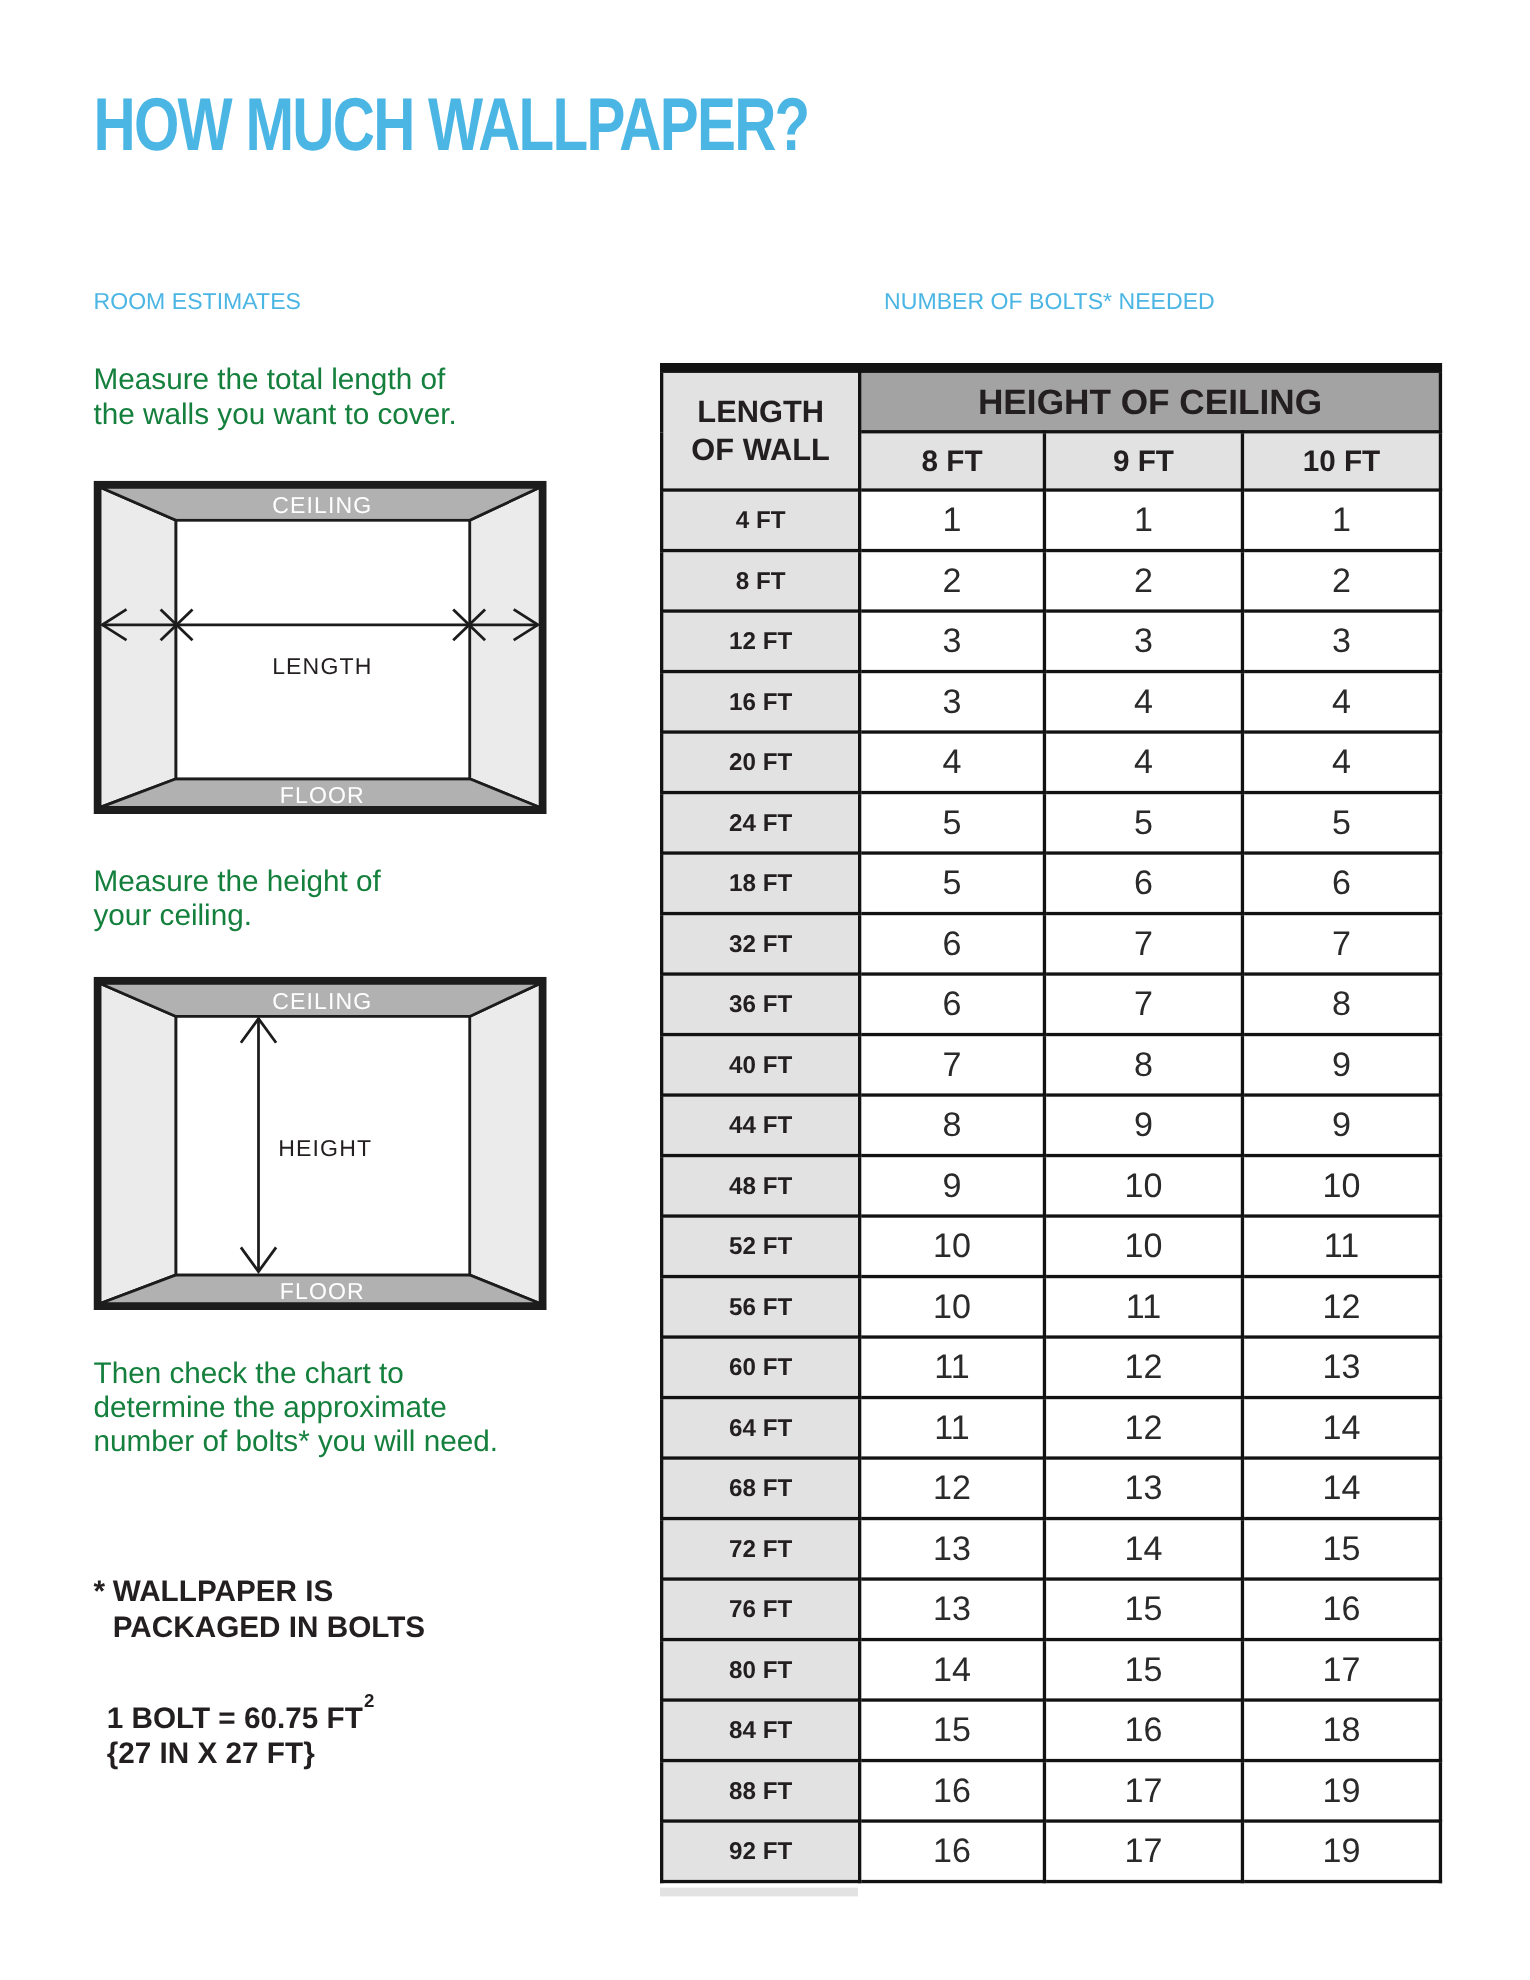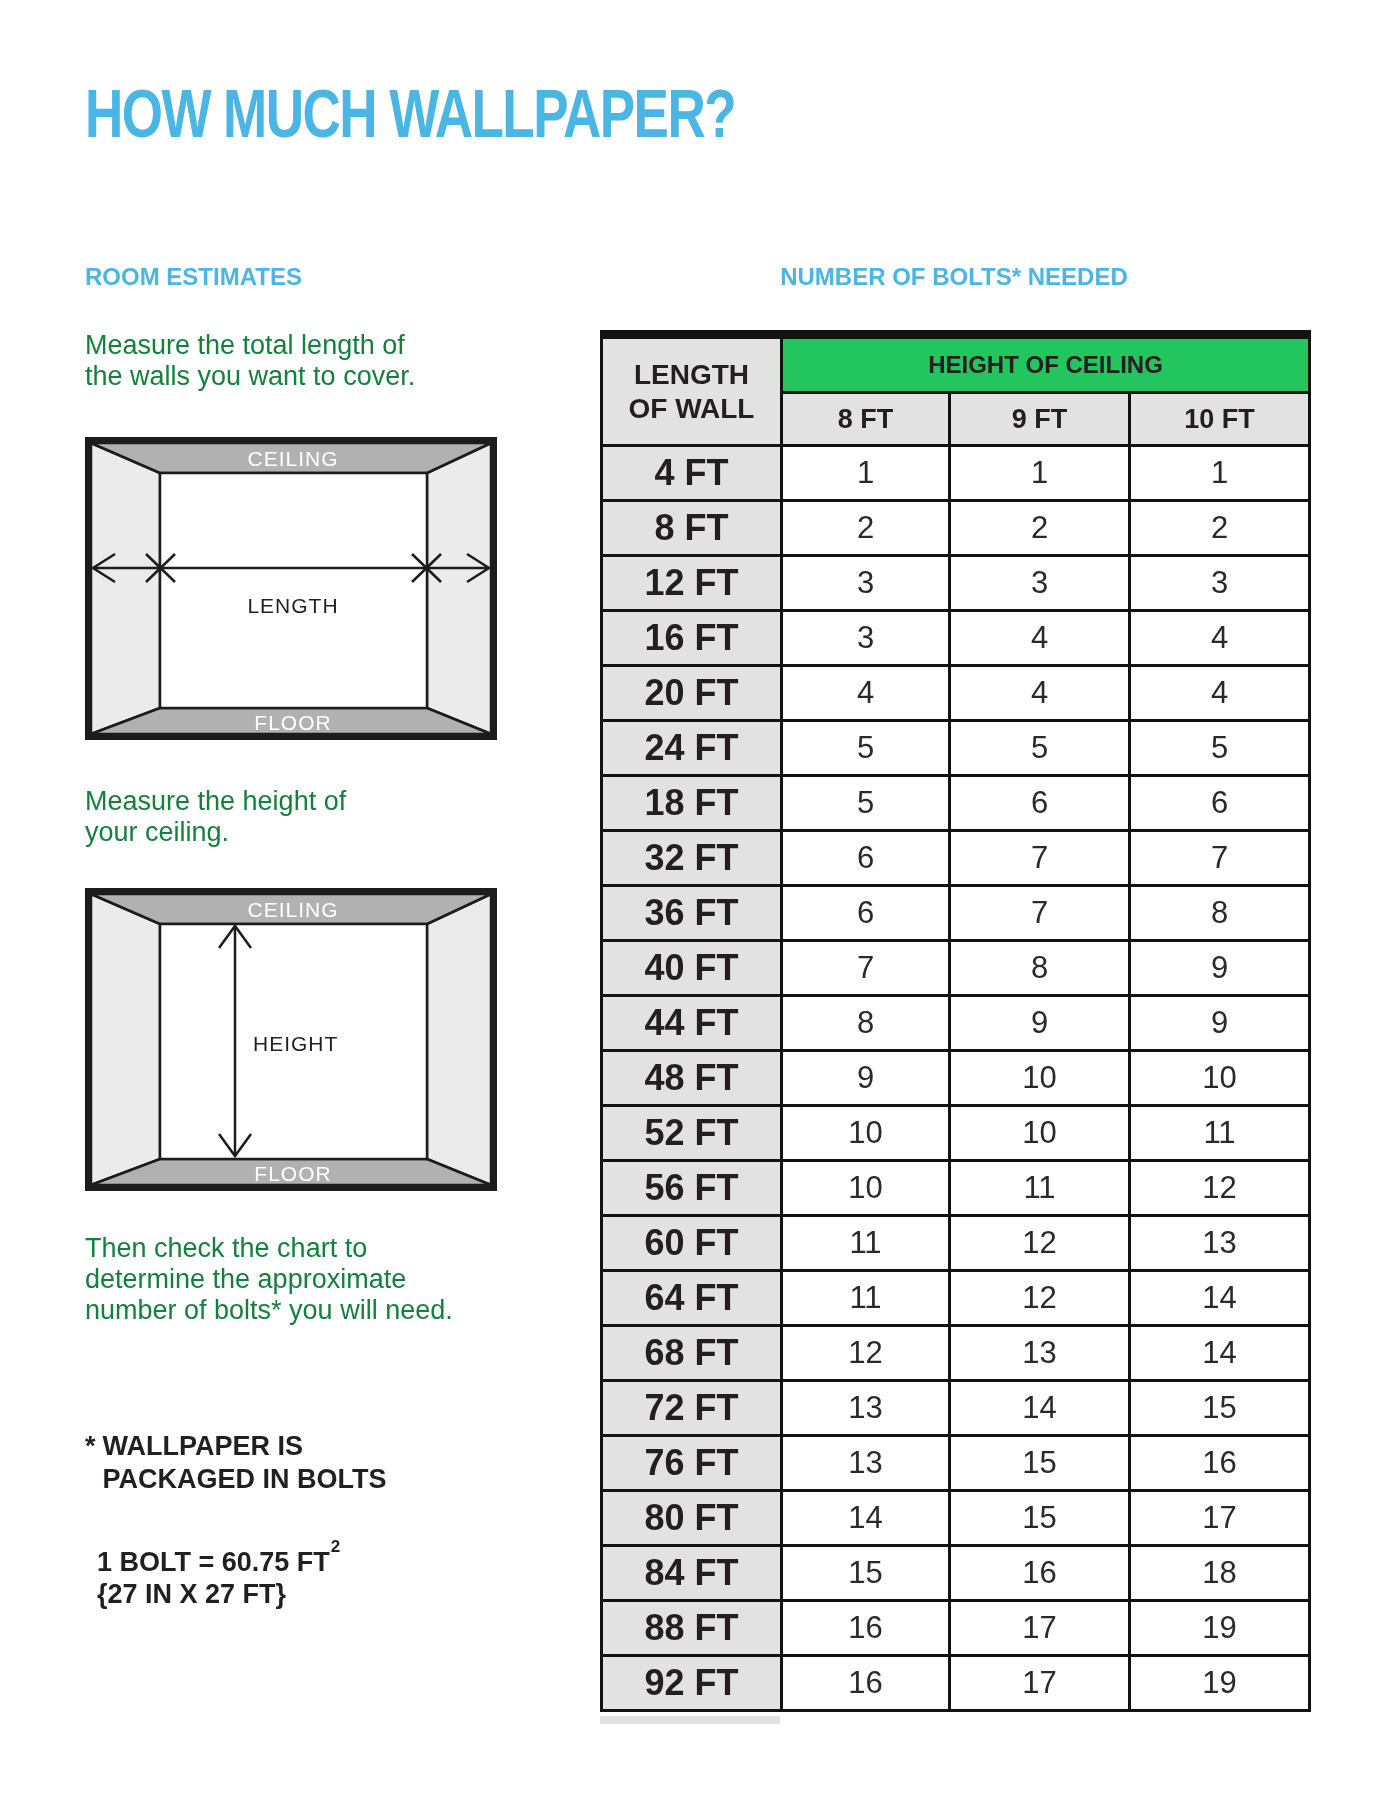--- a/index.html
+++ b/index.html
@@ -3,21 +3,21 @@
 <meta charset="utf-8">
 <style>
   html,body{margin:0;padding:0;background:#ffffff;}
   body{width:1391px;height:1800px;position:relative;font-family:"Liberation Sans","DejaVu Sans",sans-serif;color:#231f20;}
   .page{position:absolute;inset:0;width:1342px;height:1800px;background:#fff;overflow:hidden;}
 
   .title{position:absolute;left:85px;top:79px;margin:0;font-size:68px;font-weight:bold;
          letter-spacing:-2px;color:var(--accent,#4bb6e4);white-space:nowrap;
          transform:scaleX(0.78);transform-origin:left top;line-height:68px;}
 
-  .blue-h{position:absolute;margin:0;font-size:24px;font-weight:bold;color:var(--accent,#4bb6e4);letter-spacing:0;}
+  .blue-h{position:absolute;margin:0;font-size:21px;font-weight:normal;color:var(--accent,#4bb6e4);letter-spacing:0;}
   .left-h{left:85px;top:263px;}
   .table-h{left:600px;top:263px;width:708px;text-align:center;}
 
   .body-p{position:absolute;left:85px;margin:0;font-size:27px;line-height:31px;white-space:pre-line;color:#15803d;}
   .p1{top:330px;}
   .p2{top:786px;}
   .p3{top:1233px;}
 
   .diagram{position:absolute;left:85px;}
   .d1{top:437px;}
@@ -31,23 +31,23 @@
   .fn-marker{flex:0 0 auto;}
   .bolt-eq{position:absolute;left:85px;top:1528px;margin:12px;font-weight:bold;font-size:27px;line-height:32px;color:#231f20;}
   .eq-line{display:block;}
   sup.exp{font-size:17px;position:relative;top:-9px;left:1px;}
 
   table.bolts{position:absolute;left:600px;top:330px;width:708px;border-collapse:collapse;table-layout:fixed;
               border:3px solid #121212;border-top:9px solid #121212;background:#fff;}
   table.bolts th,table.bolts td{border:3px solid #121212;text-align:center;vertical-align:middle;padding:0;}
   th.corner{background:#e2e2e2;font-size:28px;font-weight:bold;line-height:34px;white-space:pre-line;
             border-right:9px solid #121212;border-bottom:5px solid #121212;}
-  th.group{background:#22c55e;font-size:24px;font-weight:bold;height:52px;border-bottom:4px solid #121212;}
+  th.group{background:#a3a3a3;font-size:32px;font-weight:bold;height:52px;border-bottom:4px solid #121212;}
   th.sub{background:#e2e2e2;font-size:27px;font-weight:bold;height:50px;border-bottom:5px solid #121212;}
-  th.rowlabel{background:#e2e2e2;font-size:36px;font-weight:bold;height:52px;border-right:9px solid #121212;}
+  th.rowlabel{background:#e2e2e2;font-size:22px;font-weight:bold;height:52px;border-right:9px solid #121212;}
   table.bolts td{font-size:31px;font-weight:normal;color:#2a2a2a;}
   .strip{position:absolute;left:600px;top:1716px;width:180px;height:8px;background:#e2e2e2;}
 </style>
 </head>
 <body>
 
 <div class="page">
 
   <h1 class="title">HOW MUCH WALLPAPER?</h1>
 

